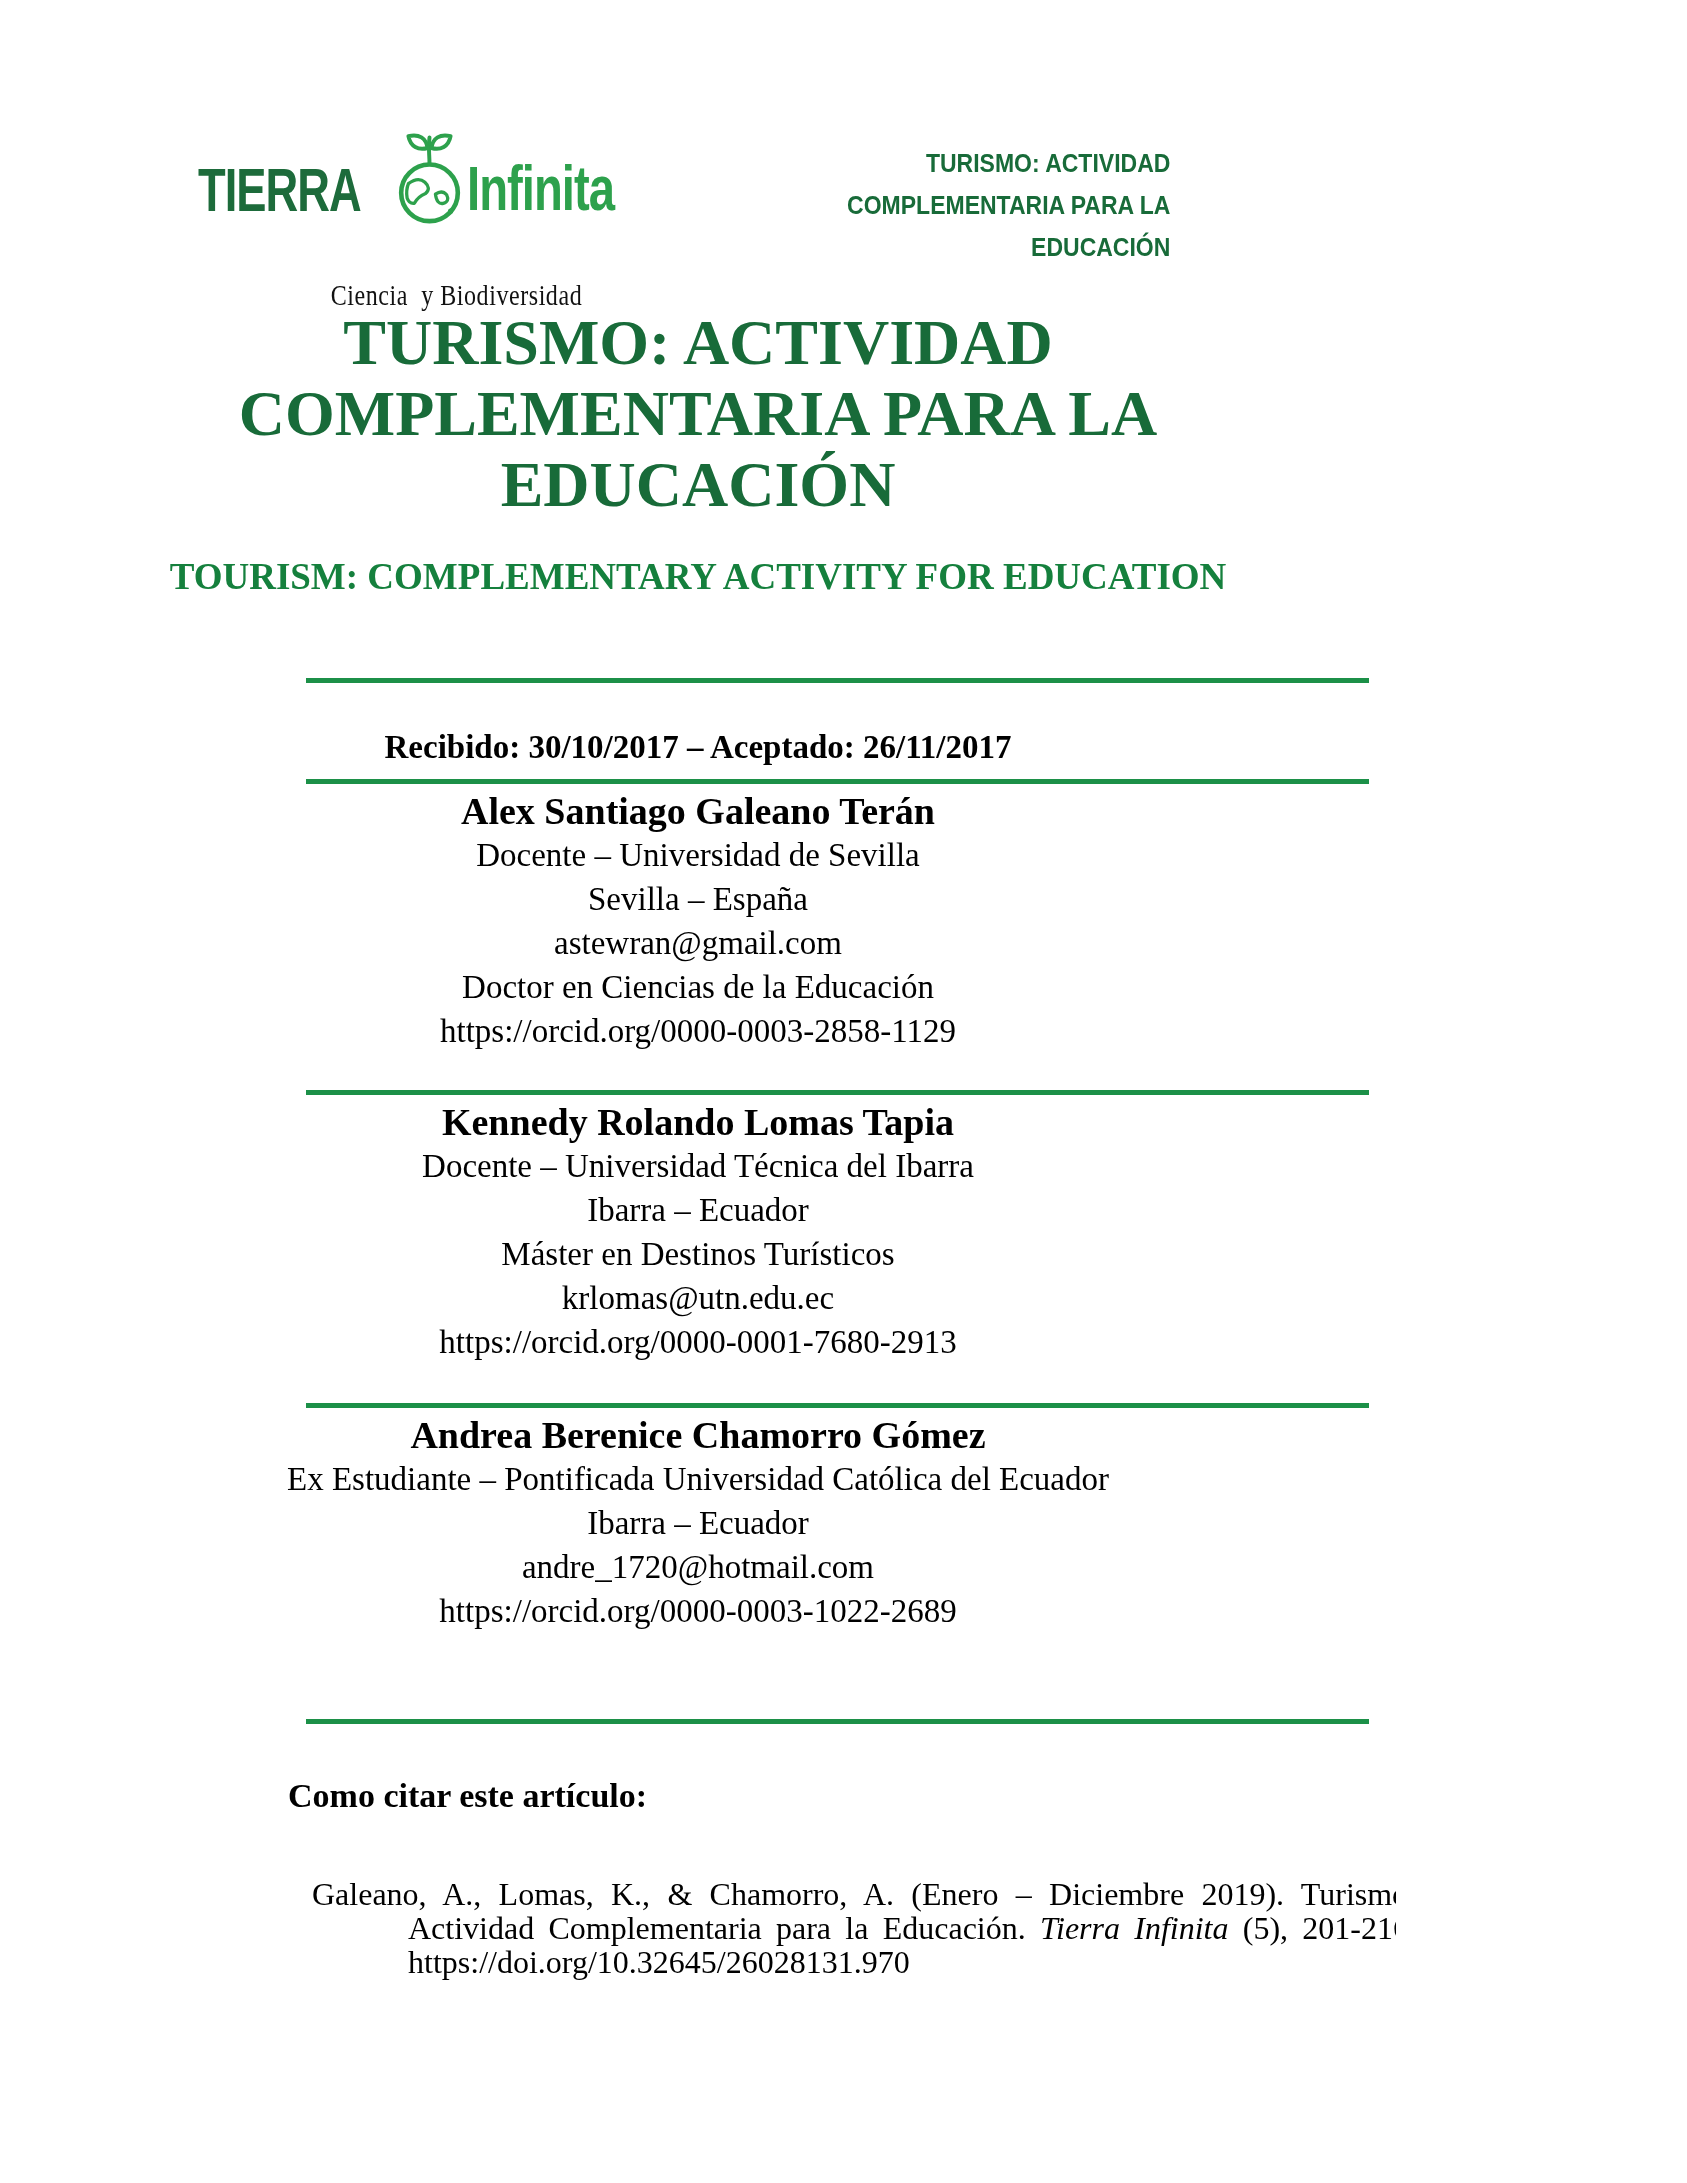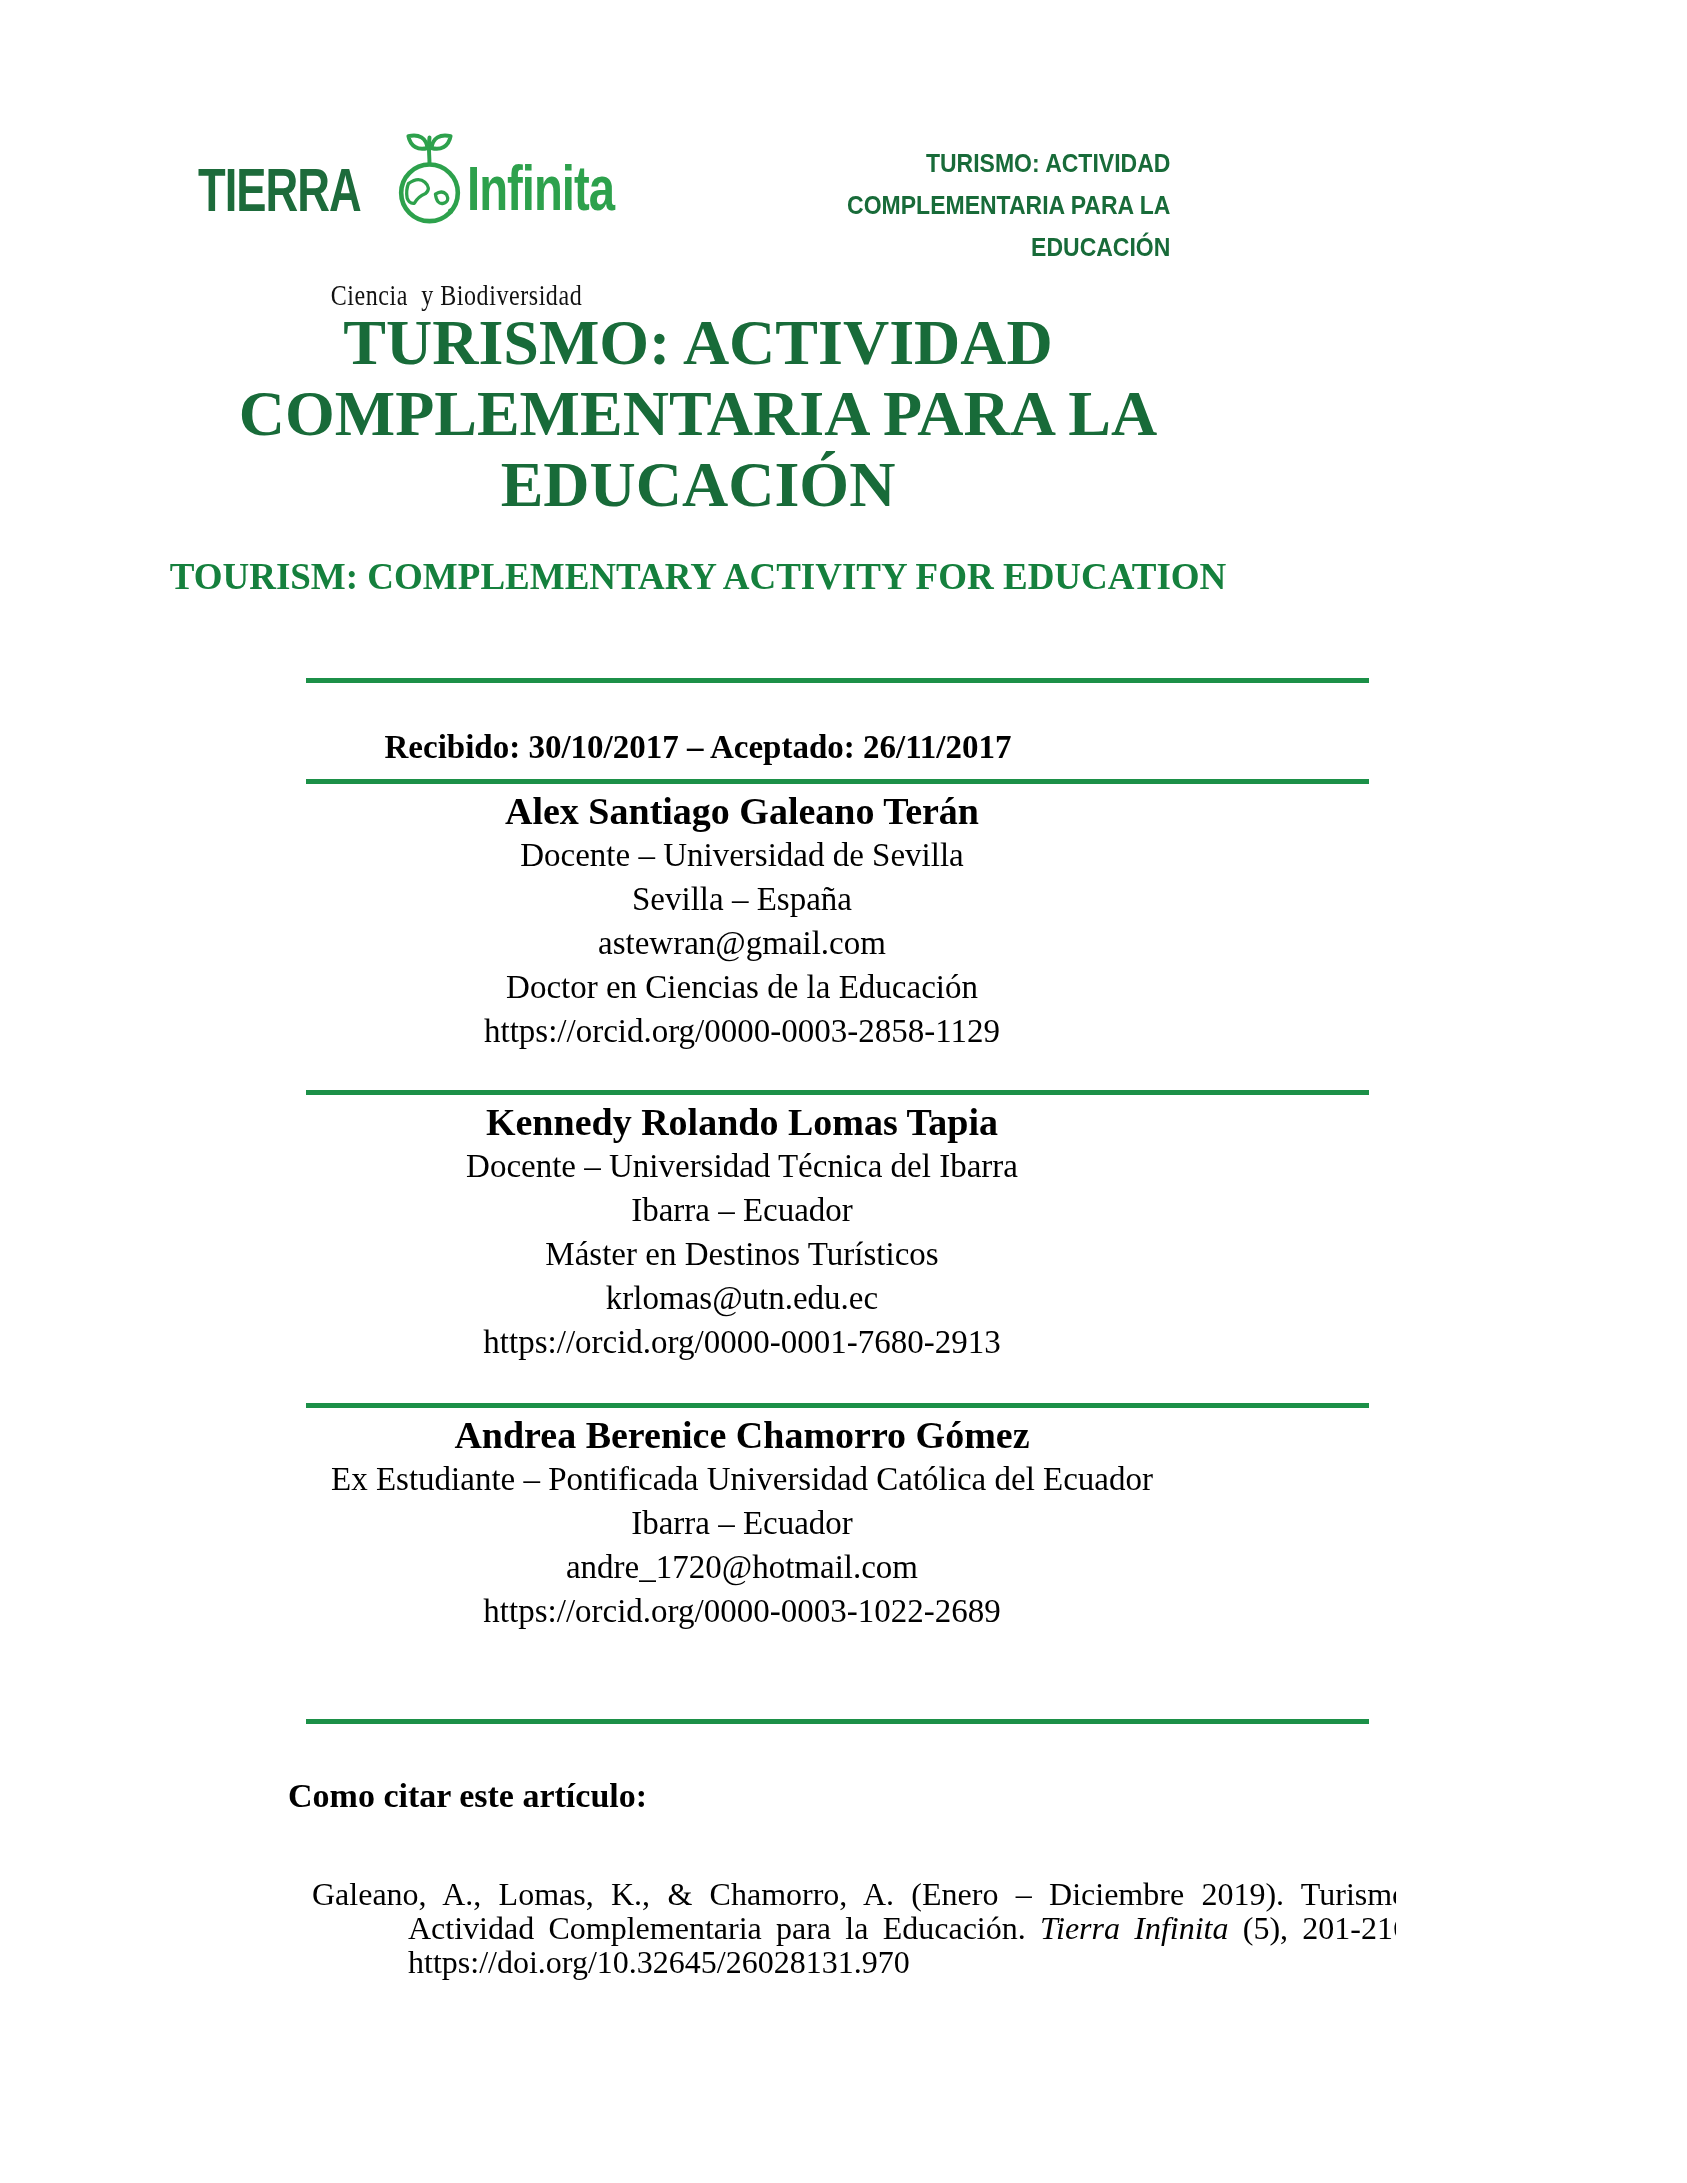--- a/index.html
+++ b/index.html
@@ -45,21 +45,21 @@
   }
   
   .rule{position:absolute;left:306px;width:1063px;height:4.6px;background:#1C9048;}
   .rule1{top:678px}.rule2{top:779px}.rule3{top:1090px}.rule4{top:1403px}.rule5{top:1719px}
   
   .dates{
     position:absolute;left:0;top:727px;width:100%;text-align:center;
     font-weight:bold;font-size:33px;line-height:40px;
   }
   
-  .author{position:absolute;left:0;width:100%;text-align:center;font-size:33px;line-height:44px;margin-left:44px;}
+  .author{position:absolute;left:0;width:100%;text-align:center;font-size:33px;line-height:44px;}
   .author .author-name{font-weight:bold;font-size:38px;}
   .author1{top:789px}.author2{top:1100px}.author3{top:1413px}
   
   .cite-heading{
     position:absolute;left:288px;top:1775px;
     font-weight:bold;font-size:34px;line-height:41px;
   }
   .cite-text{
     position:absolute;left:296px;top:1845px;width:1105px;box-sizing:border-box;
     padding-left:96px;text-indent:-96px;

